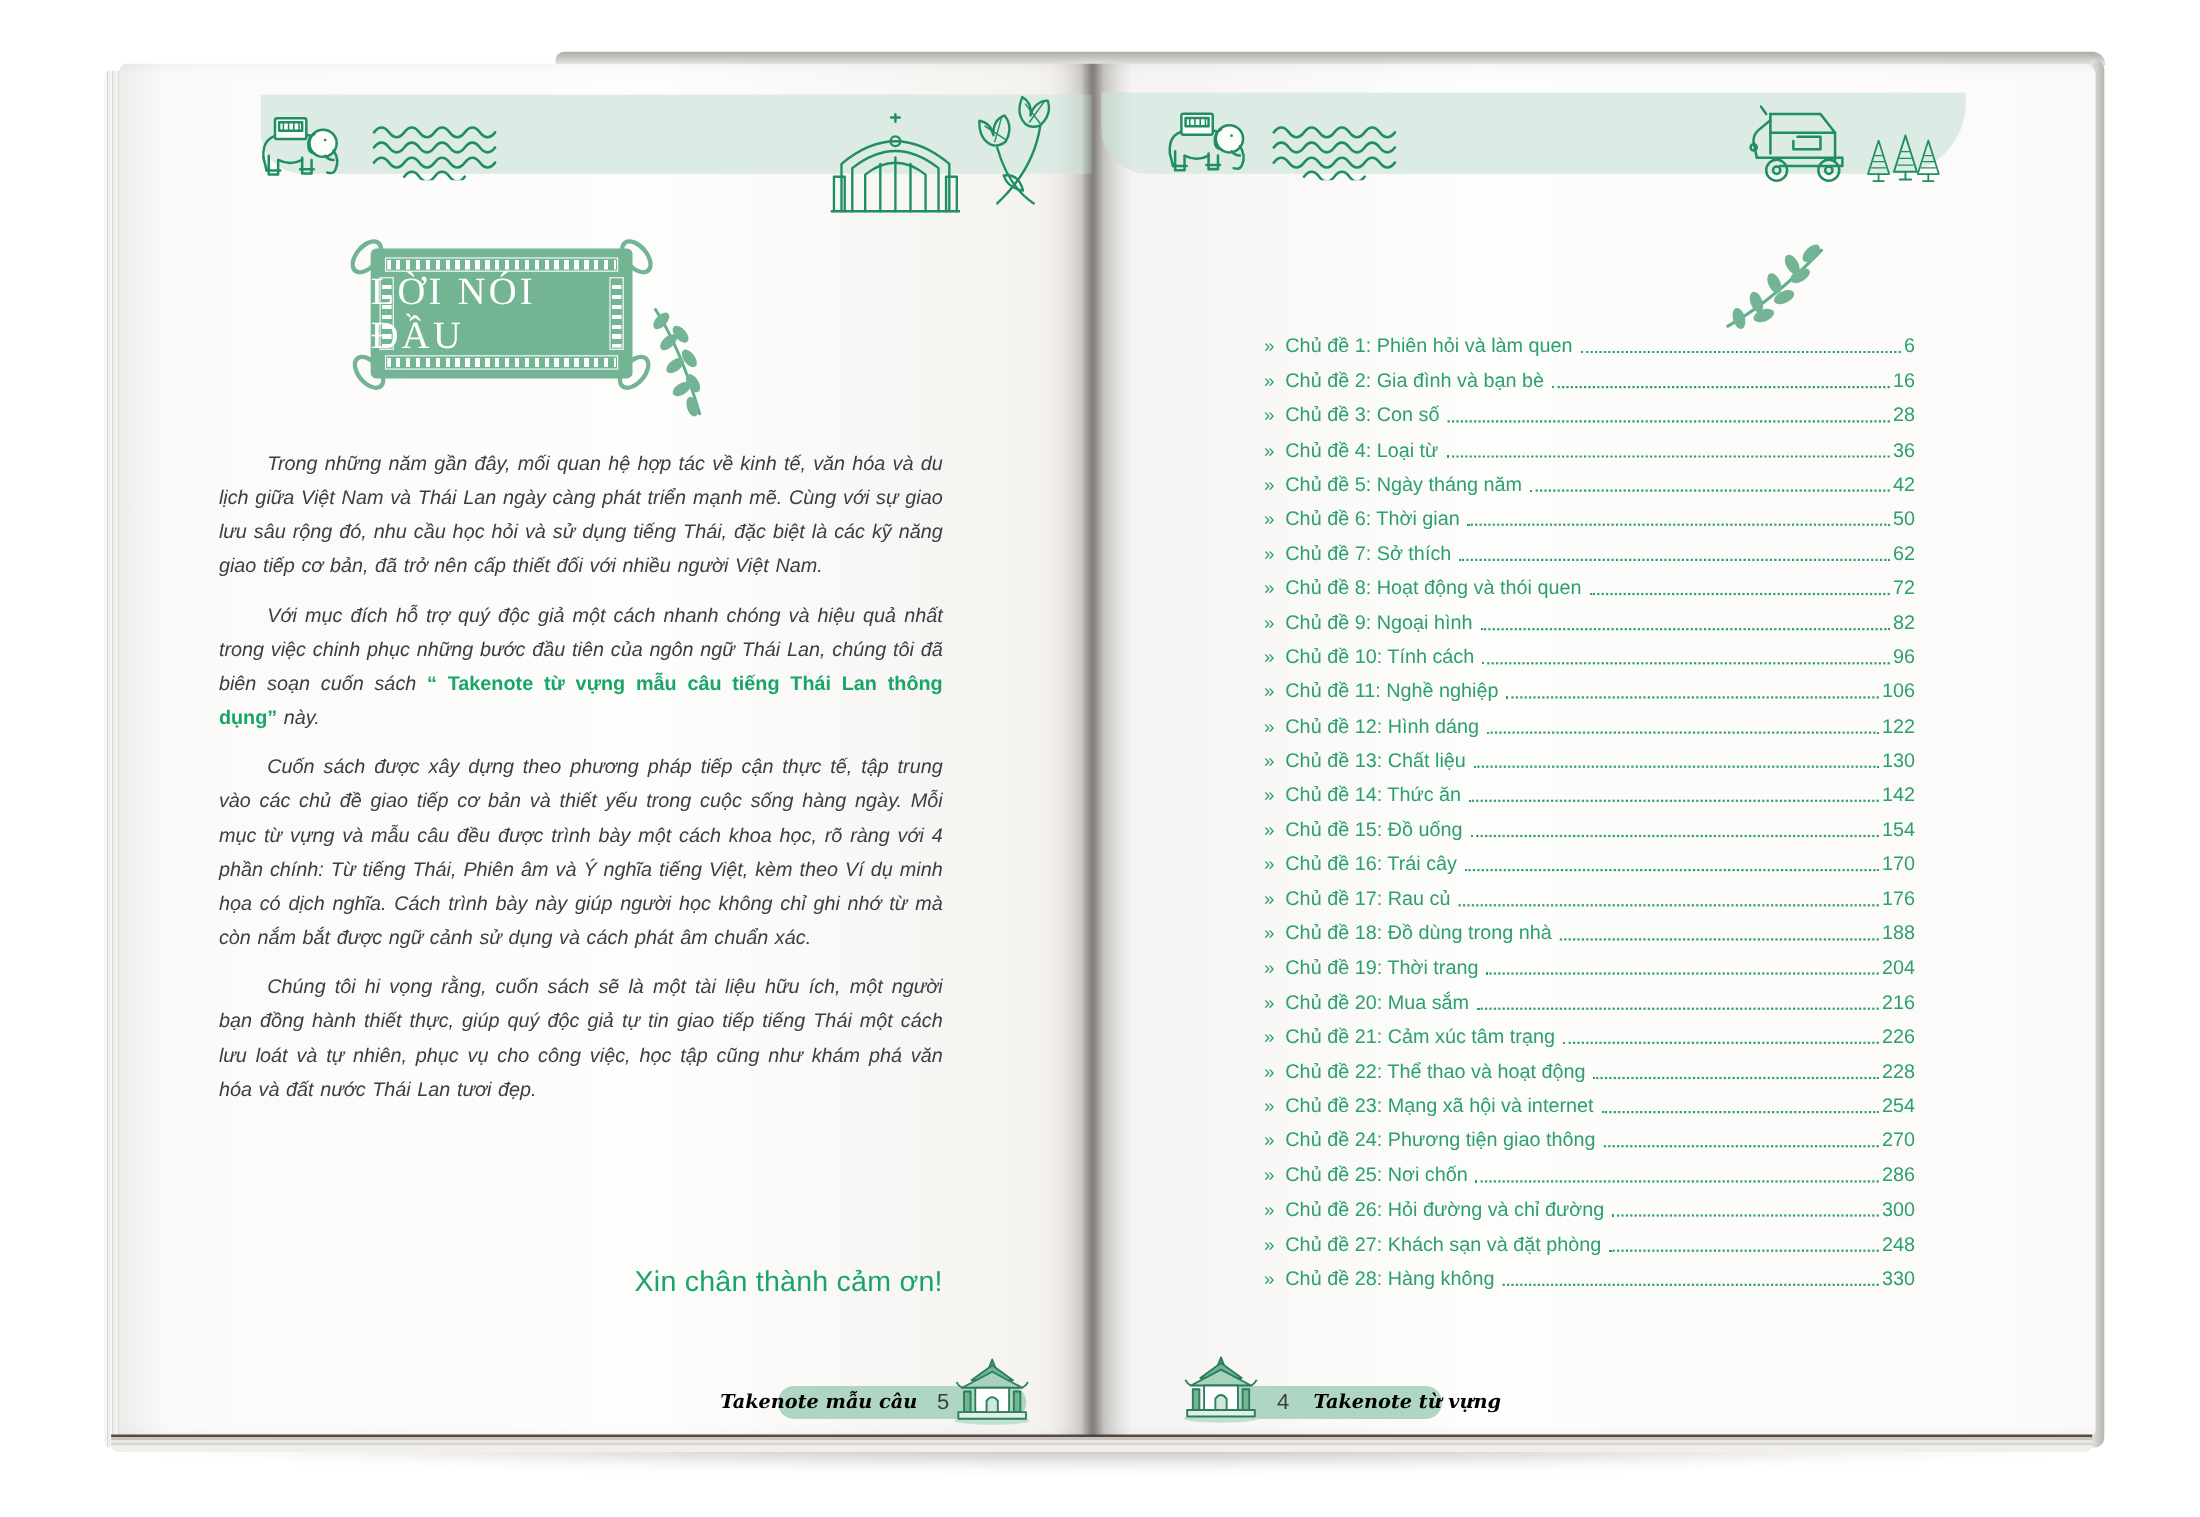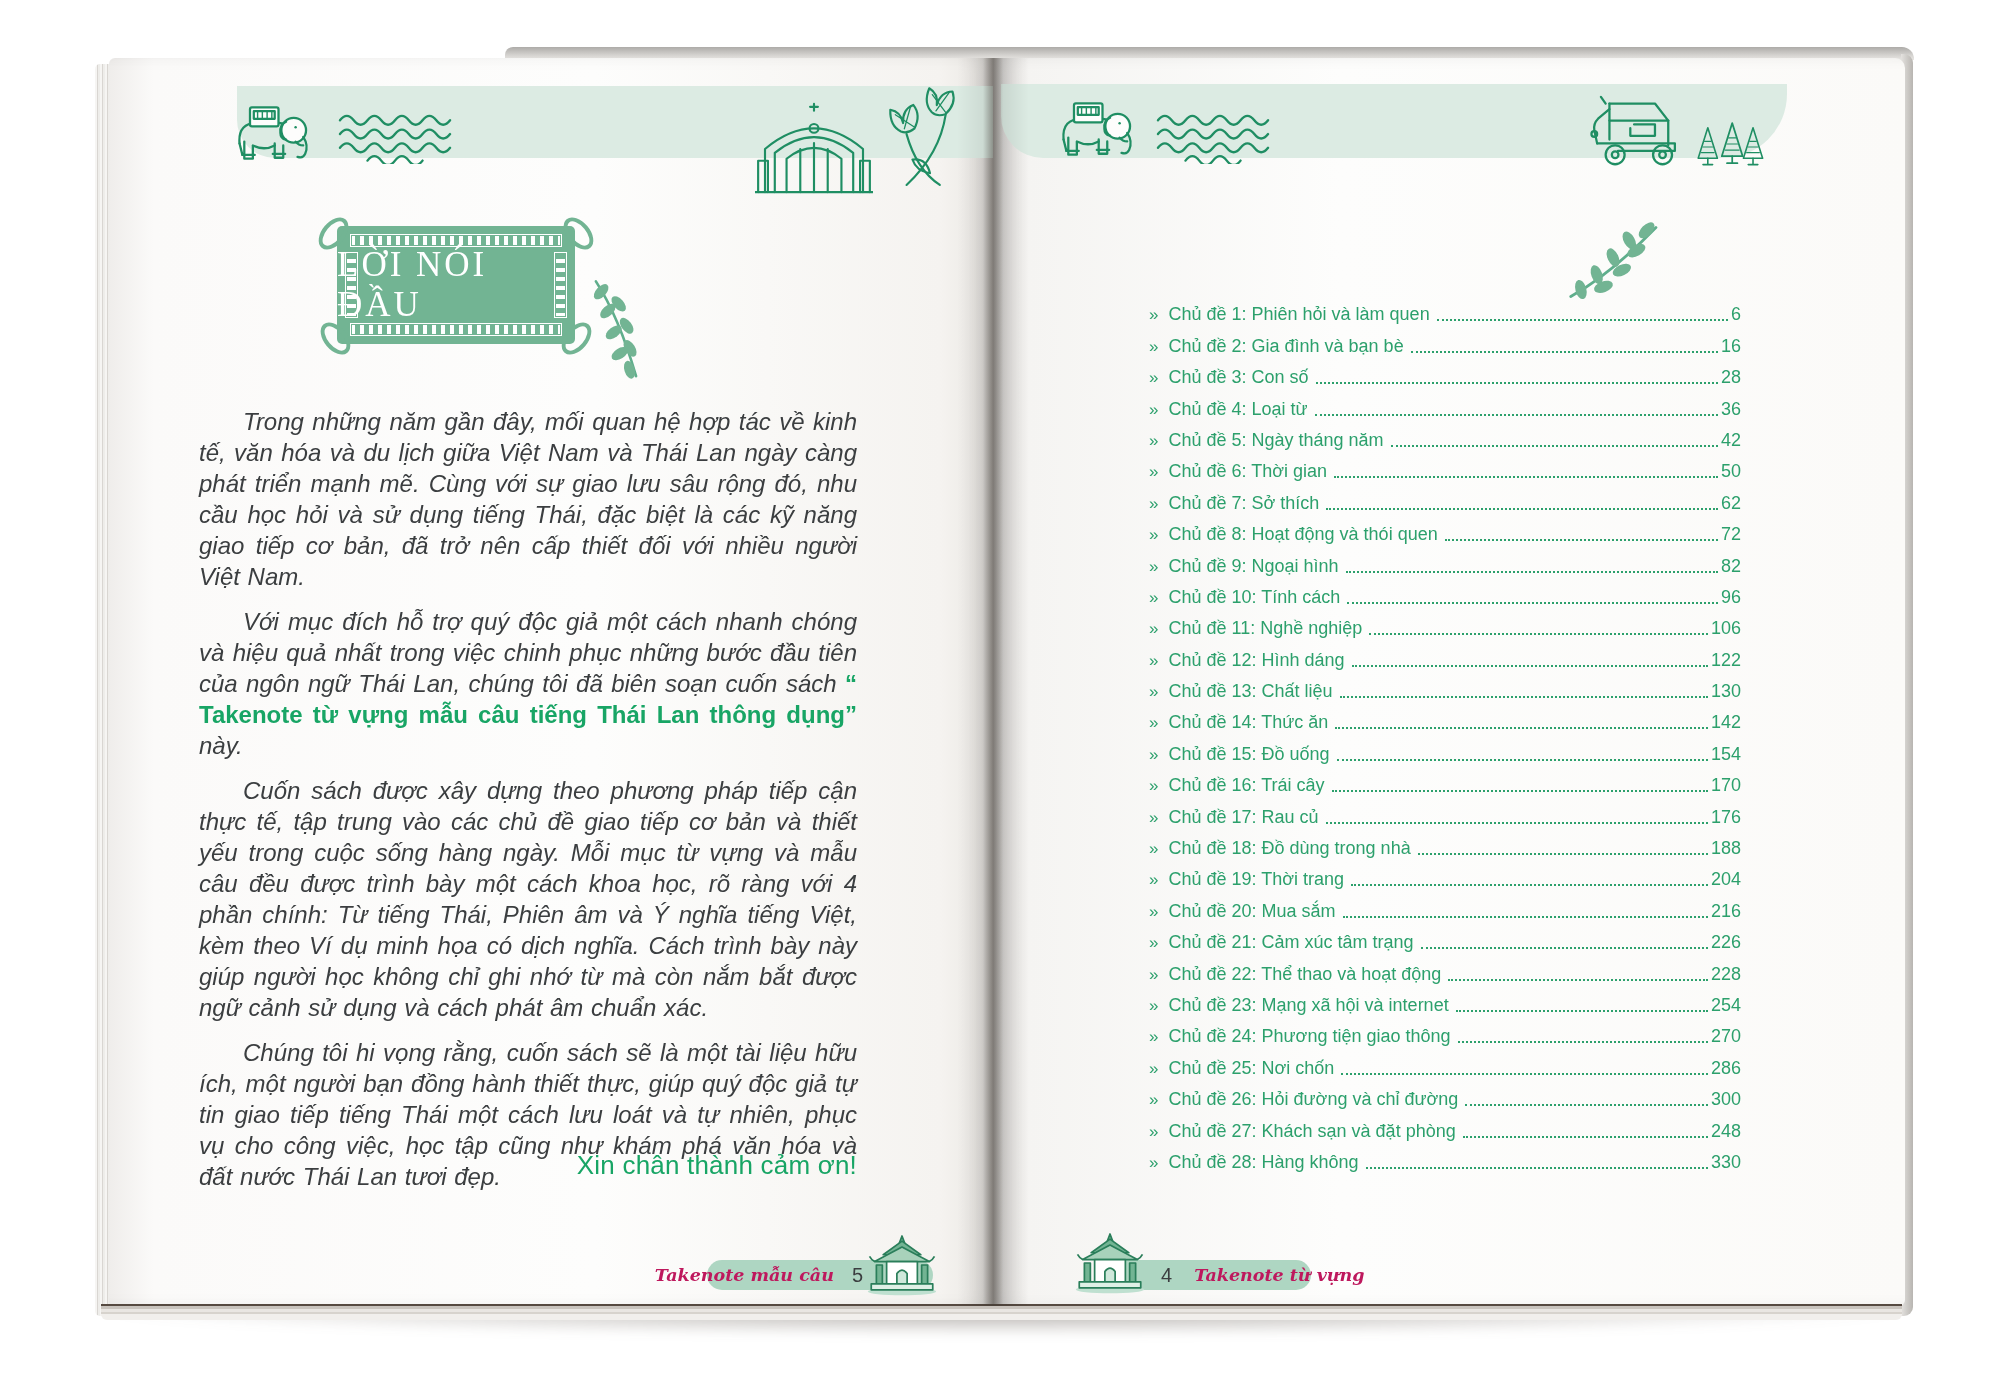--- a/index.html
+++ b/index.html
@@ -42,41 +42,41 @@
           background-image:repeating-linear-gradient(0deg,#fff 0 4px,transparent 4px 9px);}
   .dash-v.left{left:8px}.dash-v.right{right:8px}
   .loop{position:absolute;width:15px;height:29px;border:4.5px solid #72b493;border-radius:50%;}
   .loop.tl{left:-15px;top:-11px;transform:rotate(40deg);}
   .loop.bl{left:-13px;bottom:-13px;transform:rotate(-40deg);}
   .loop.tr{right:-15px;top:-11px;transform:rotate(-40deg);}
   .loop.br{right:-13px;bottom:-13px;transform:rotate(40deg);}
 
   
   .foreword{position:absolute;left:90px;top:348px;width:658px;}
-  .para{font-style:italic;font-size:24px;line-height:31px;color:#3b3e40;text-align:justify;
+  .para{font-style:italic;font-size:18px;line-height:31px;color:#3b3e40;text-align:justify;
         text-indent:44px;margin:0 0 14px;word-spacing:1px;}
   .hl{color:#18a565;font-weight:bold;font-style:normal;}
   .closing{position:absolute;left:90px;top:1092px;width:658px;text-align:right;
            color:#18a565;font-size:26px;letter-spacing:.2px;}
 
   
   .toc{position:absolute;left:156px;top:240px;width:592px;}
   .toc-row{display:flex;align-items:flex-end;height:31.4px;font-size:18px;color:#2ca06c;}
   .chev{margin-right:10px;line-height:29px;font-size:17px;}
   .tl{white-space:nowrap;line-height:29px;}
   .dots{flex:1;margin:0 3px 8px 7px;border-bottom:2.4px dotted #2ca06c;}
   .tp{line-height:29px;}
 
   
   .footer{position:absolute;left:0;top:1186px;width:100%;height:64px;}
   .pill{position:absolute;height:30px;background:#aed6c2;border-radius:16px;display:flex;align-items:center;}
   .pill-left{left:598px;top:16px;width:226px;justify-content:flex-end;padding-right:70px;box-sizing:border-box;}
   .pill-right{left:120px;top:16px;width:198px;padding-left:48px;box-sizing:border-box;}
   .script{font-family:"DejaVu Serif","Liberation Serif",serif;font-style:italic;font-weight:bold;
-          font-size:17.5px;color:#be185d;white-space:nowrap;}
+          font-size:17.5px;color:#000000;white-space:nowrap;}
   .pagenum{font-size:20px;color:#3b3e40;}
   .pill-left .pagenum{margin-left:18px;}
   .pill-right .pagenum{margin-right:22px;}
   .temple{position:absolute;width:82px;height:70px;z-index:2;}
   .temple-left{left:752px;top:-14px;}
   .temple-right{left:76px;top:-16px;}
 </style>
 </head>
 <body>
 

